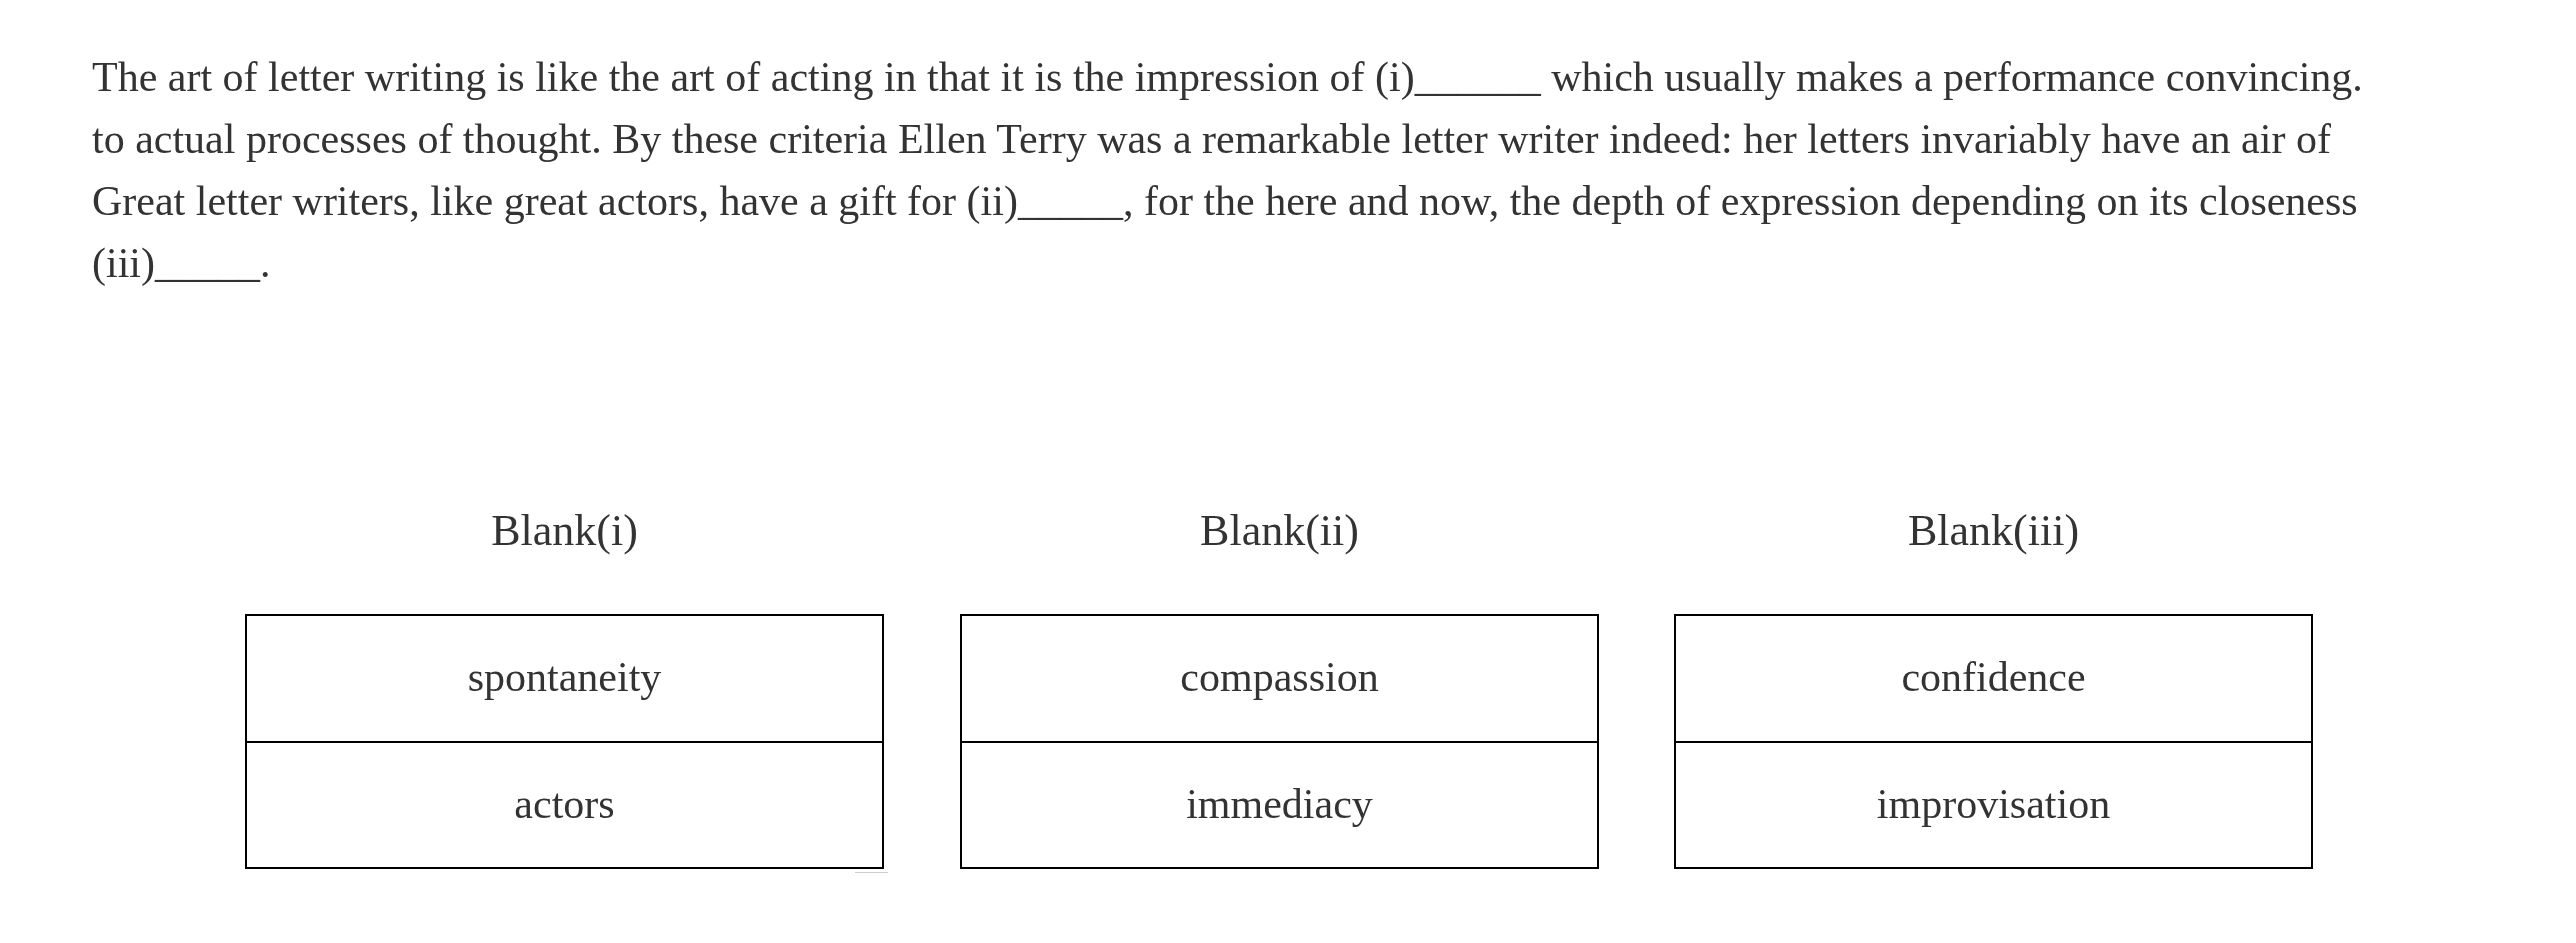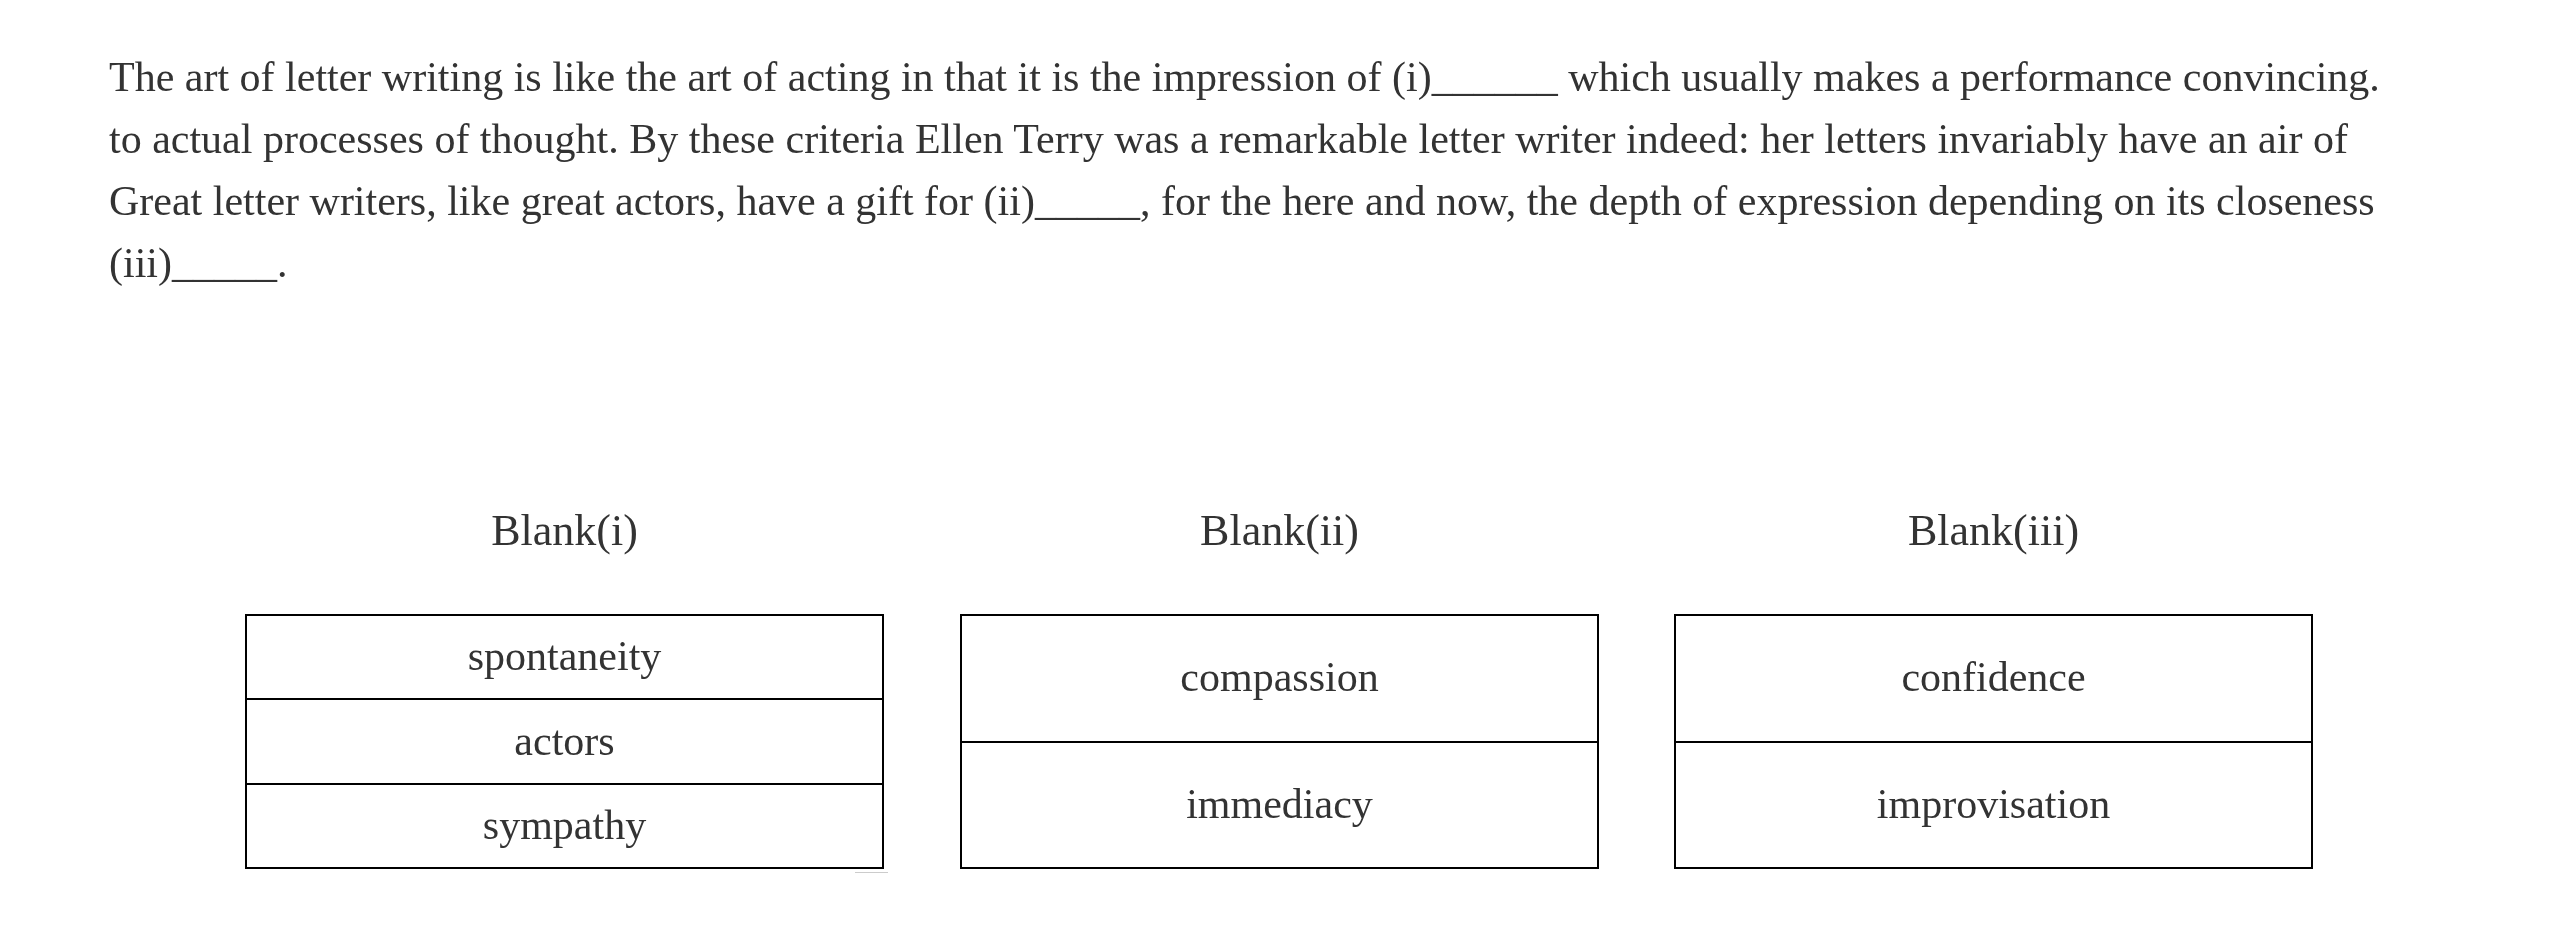--- a/index.html
+++ b/index.html
@@ -10,21 +10,21 @@
     body {
       width: 2576px;
       height: 943px;
       position: relative;
       overflow: hidden;
       font-family: "Liberation Serif", "DejaVu Serif", serif;
       color: #333333;
     }
     .passage {
       position: absolute;
-      left: 109px;
+      left: 92px;
       top: 46px;
       width: 2381px;
       font-size: 42px;
       line-height: 62px;
       margin: 0;
     }
     .passage .line {
       display: block;
       white-space: nowrap;
     }
@@ -95,21 +95,20 @@
   <span class="line">(iii)_____.</span>
 </p>
 
 <div class="blank-cols">
 
   <div class="col c1">
     <div class="col-heading">Blank(i)</div>
     <div class="options">
       <div class="option">spontaneity</div>
       <div class="option">actors</div>
-      <div class="option">sympathy</div>
     </div>
   </div>
 
   <div class="col c2">
     <div class="col-heading">Blank(ii)</div>
     <div class="options">
       <div class="option">compassion</div>
       <div class="option">immediacy</div>
     </div>
   </div>

